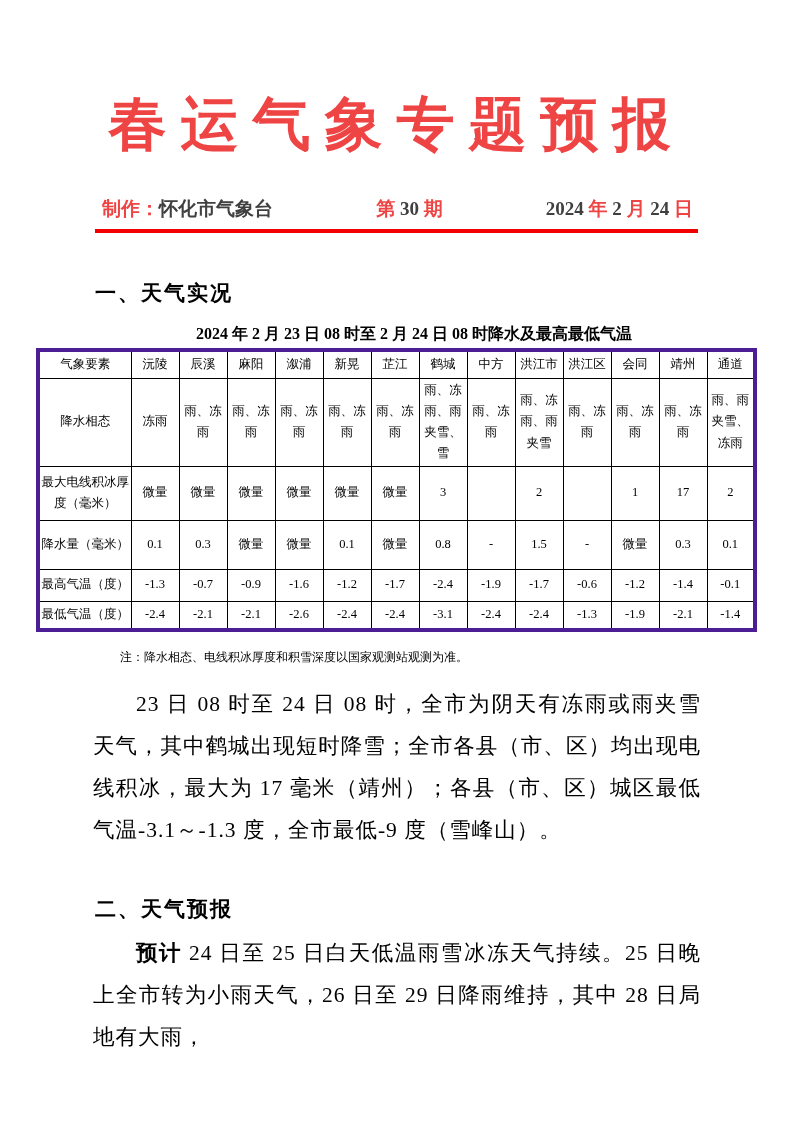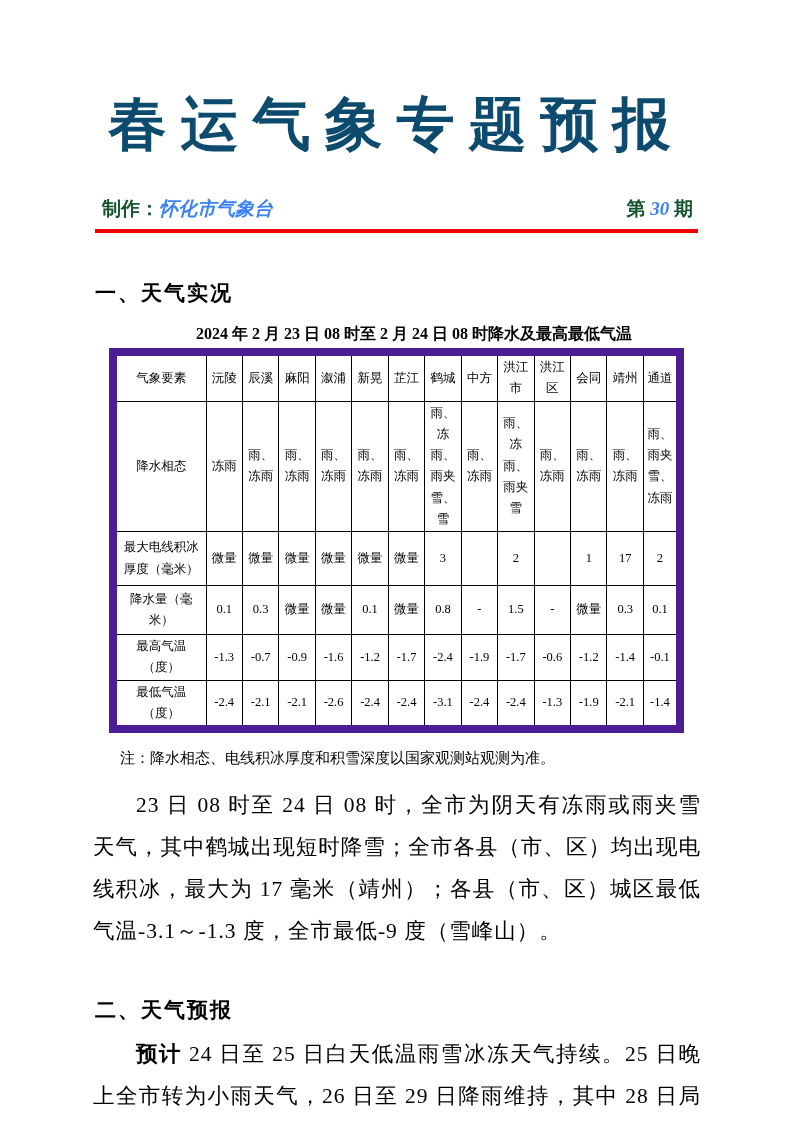--- a/index.html
+++ b/index.html
@@ -1,71 +1,74 @@
 <!DOCTYPE html>
 <html><head>
 <meta charset="utf-8">
 <style>
   * { box-sizing: border-box; }
   html,body { margin:0; padding:0; background:#ffffff; }
   body { width:793px; height:1122px; position:relative; overflow:hidden;
          font-family:"Liberation Serif", serif; color:#000; }
 
-  .doc-title { margin:70px 0 0 0; text-align:center; color:#0c4a6e;
+  .doc-title { margin:70px 0 0 0; text-align:center; color:#ef4444;
                font-family:"DejaVu Serif", serif; font-weight:bold;
                font-size:58px; line-height:108px; letter-spacing:14px; white-space:nowrap; }
 
   .byline { display:flex; justify-content:space-between; align-items:baseline;
             margin:16px 100px 0 102px; font-size:19px; font-weight:bold;
             line-height:30px; white-space:nowrap; }
-  .t-red  { color:#14532d; }
-  .t-black{ color:#3b82f6;font-style:italic; }
+  .t-red  { color:#ef4444; }
+  .t-black{ color:#404040; }
 
   .red-rule { margin:5px 95px 0 95px; height:4px; background:#f20000; }
 
   .section-heading { margin:46px 0 0 95px; font-family:"Liberation Sans", sans-serif;
                      font-weight:bold; font-size:21px; line-height:28px; letter-spacing:2px; }
 
   .table-title { margin:16px 0 0 0; text-align:center; font-weight:bold;
                  font-size:16px; line-height:22px;padding-left:35px; }
 
-  table.weather { width:575px; margin:3px auto 0 auto; border-collapse:collapse;
-                  table-layout:fixed; border:8px solid #4c1d95; }
+  table.weather { width:721px; margin:3px auto 0 auto; border-collapse:collapse;
+                  table-layout:fixed; border:4px solid #4c1d95; }
   table.weather th, table.weather td {
       border:1px solid #000; padding:1px 1px; font-weight:normal;
       font-size:12.5px; line-height:1.7; text-align:center; vertical-align:middle;
       overflow:hidden; }
   table.weather th:first-child, table.weather td:first-child { width:93px; }
   table.weather thead tr   { height:28px; }
   table.weather tbody tr:nth-child(1) { height:86px; }
   table.weather tbody tr:nth-child(2) { height:54px; }
   table.weather tbody tr:nth-child(3) { height:49px; }
   table.weather tbody tr:nth-child(4) { height:32px; }
   table.weather tbody tr:nth-child(5) { height:29px; }
   table.weather tbody tr:nth-child(6) { height:29px; }
 
-  .note { margin:15px 95px 16px 120px; font-size:15px; line-height:20px; }
+  .note { margin:15px 95px 16px 120px; font-size:12px; line-height:20px; }
 
   .para { margin:9px 92px 0 93px; font-size:21.5px; line-height:42px;
           text-align:justify; text-indent:2em; letter-spacing:1px; }
   .para .lead { font-weight:bold; }
 
   .section-heading.second { margin-top:44px; }
 </style>
 </head>
 <body>
 
 <div class="doc-title">春运气象专题预报</div>
 
 <div class="byline">
   <span>
     <span class="t-red">制作：</span><span class="t-black">怀化市气象台</span>
   </span>
   <span>
     <span class="t-red">第 </span><span class="t-black">30</span><span class="t-red"> 期</span>
+  </span>
+  <span>
+    <span class="t-black">2024 </span><span class="t-red">年 </span><span class="t-black">2 </span><span class="t-red">月 </span><span class="t-black">24 </span><span class="t-red">日</span>
   </span>
 </div>
 
 <div class="red-rule"></div>
 
 <div class="section-heading">一、天气实况</div>
 
 <div class="table-title">2024 年 2 月 23 日 08 时至 2 月 24 日 08 时降水及最高最低气温</div>
 
 <table class="weather">

